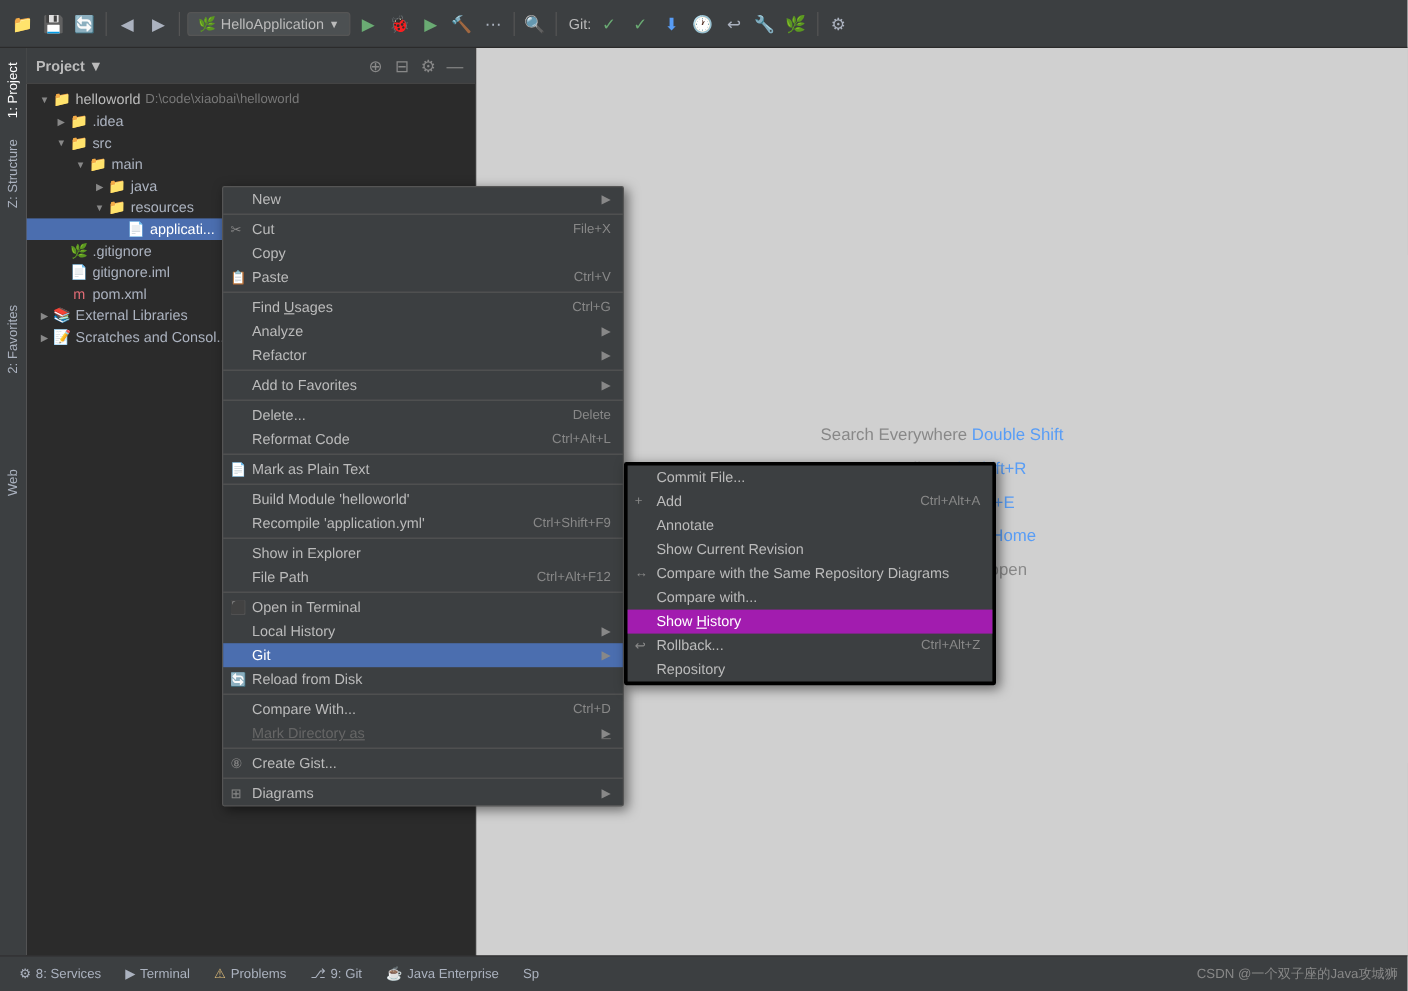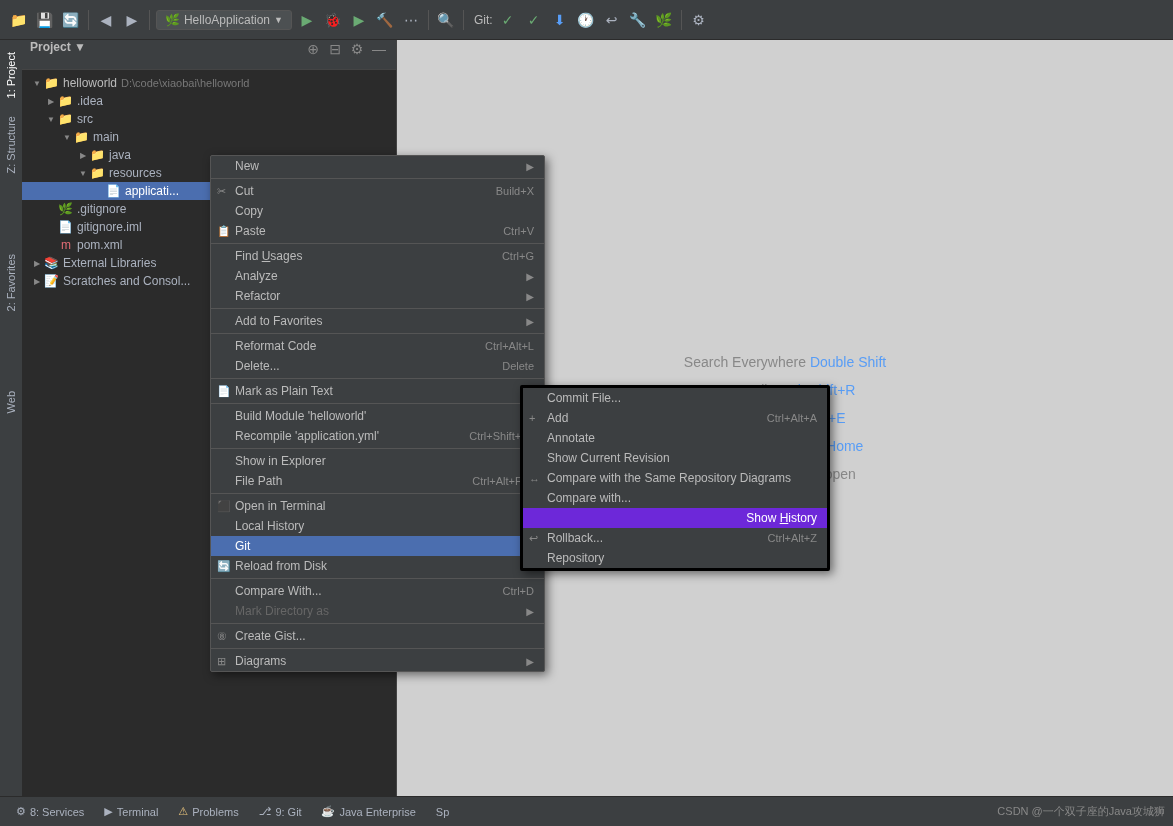--- a/index.html
+++ b/index.html
@@ -86,21 +86,21 @@
       width: 375px;
       background: #2b2b2b;
       display: flex;
       flex-direction: column;
       border-right: 1px solid #444;
     }
     .project-header {
       height: 30px;
       background: #3c3f41;
       display: flex;
-      align-items: flex-start;
+      align-items: center;
       padding: 0 8px;
       gap: 4px;
       border-bottom: 1px solid #444;
     }
     .project-title {
       color: #bbb;
       font-size: 12px;
       font-weight: bold;
       flex: 1;
     }
@@ -201,33 +201,32 @@
     .context-menu {
       position: absolute;
       left: 185px;
       top: 155px;
       width: 335px;
       background: #3c3f41;
       border: 1px solid #555;
       box-shadow: 3px 3px 10px rgba(0,0,0,0.5);
       z-index: 100;
       border-radius: 2px;
-      margin-left: 25px;
     }
     .menu-item {
       display: flex;
       align-items: center;
       padding: 3px 10px 3px 24px;
       color: #bbb;
       font-size: 12px;
       cursor: pointer;
       position: relative;
     }
     .menu-item.highlighted { background: #4b6eaf; color: #fff; }
-    .menu-item.disabled { color: #666; cursor: default; }
+    .menu-item.disabled { color: #666; cursor: default; text-decoration: underline; }
     .menu-item .shortcut {
       margin-left: auto;
       color: #888;
       font-size: 11px;
     }
     .menu-item .arrow {
       margin-left: auto;
       color: #888;
       font-size: 10px;
     }
@@ -252,23 +251,22 @@
       background: #3c3f41;
       border: 3px solid #000000;
       box-shadow: 3px 3px 10px rgba(0,0,0,0.5);
       z-index: 101;
       border-radius: 2px;
     }
     .submenu .menu-item {
       padding: 3px 10px 3px 24px;
     }
     .submenu .menu-item.highlighted {
-      background: #6d28d9;
+      background: #a21caf;
       color: #fff;
-      justify-content: flex-end;
     }
 
     .underline { text-decoration: underline; }
   </style>
 </head>
 <body>
 
 <div class="toolbar">
   <div class="toolbar-icon">📁</div>
   <div class="toolbar-icon">💾</div>
@@ -436,21 +434,21 @@
 
 <div class="context-menu">
   <div class="menu-item">
     <span>New</span>
     <span class="arrow">▶</span>
   </div>
   <div class="menu-separator"></div>
   <div class="menu-item">
     <span class="icon-left">✂</span>
     <span>Cut</span>
-    <span class="shortcut">Build+X</span>
+    <span class="shortcut">File+X</span>
   </div>
   <div class="menu-item">
     <span>Copy</span>
   </div>
   <div class="menu-item">
     <span class="icon-left">📋</span>
     <span>Paste</span>
     <span class="shortcut">Ctrl+V</span>
   </div>
   <div class="menu-separator"></div>
@@ -466,26 +464,26 @@
     <span>Refactor</span>
     <span class="arrow">▶</span>
   </div>
   <div class="menu-separator"></div>
   <div class="menu-item">
     <span>Add to Favorites</span>
     <span class="arrow">▶</span>
   </div>
   <div class="menu-separator"></div>
   <div class="menu-item">
+    <span>Delete...</span>
+    <span class="shortcut">Delete</span>
+  </div>
+  <div class="menu-item">
     <span>Reformat Code</span>
     <span class="shortcut">Ctrl+Alt+L</span>
-  </div>
-  <div class="menu-item">
-    <span>Delete...</span>
-    <span class="shortcut">Delete</span>
   </div>
   <div class="menu-separator"></div>
   <div class="menu-item">
     <span class="icon-left">📄</span>
     <span>Mark as Plain Text</span>
   </div>
   <div class="menu-separator"></div>
   <div class="menu-item">
     <span>Build Module 'helloworld'</span>
   </div>

